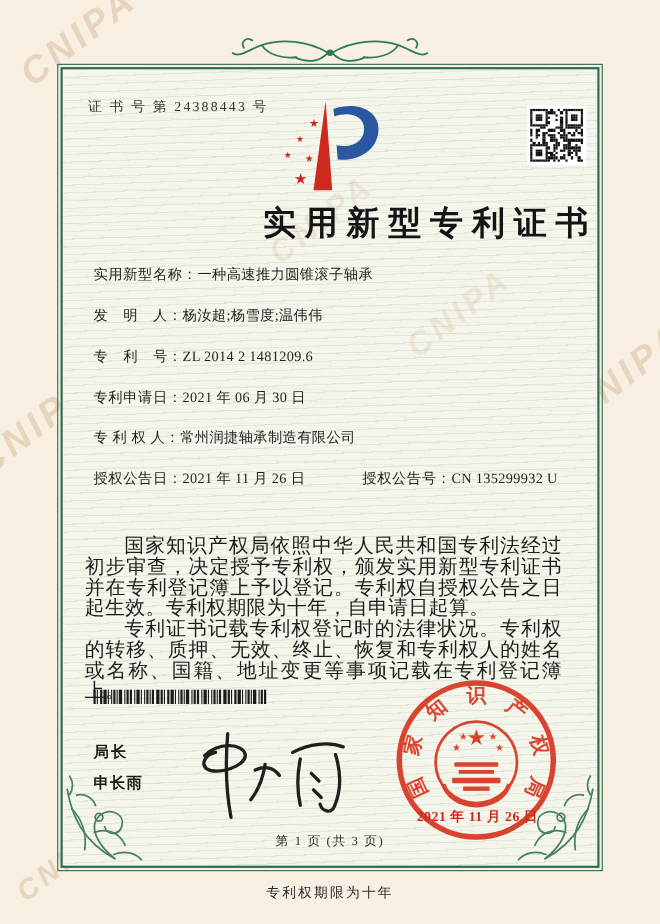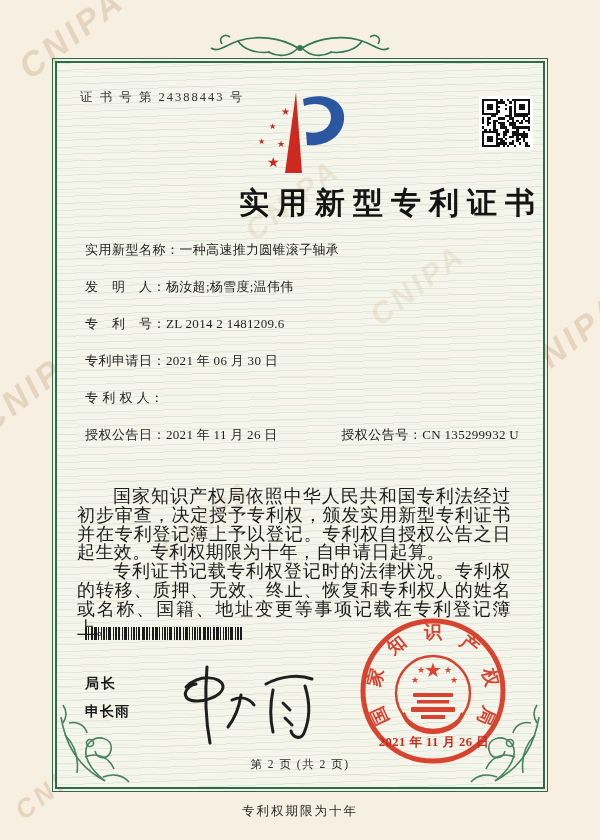--- a/index.html
+++ b/index.html
@@ -32,21 +32,21 @@
   
   .cert-no{left:23px;top:26px;font-size:12.5px;letter-spacing:2px;color:#333;z-index:3;}
   .logo{left:194px;top:26px;width:100px;height:90px;z-index:3;}
   .qr{left:422px;top:33px;width:54px;height:54px;background:#fff;padding:3px;box-sizing:border-box;z-index:3;}
   .qr-grid{width:100%;height:100%;display:grid;grid-template-columns:repeat(21,1fr);grid-template-rows:repeat(21,1fr);}
   .qr-grid div{background:transparent;}
   .qr-grid div.b{background:#111;}
   .title{left:0;top:120px;width:100%;text-align:right;font-size:30px;font-weight:700;
     letter-spacing:8px;color:#141414;z-index:3;}
   
-  .fields{left:28px;top:168px;right:24px;z-index:3;}
+  .fields{left:28px;top:168px;right:36px;z-index:3;}
   .field-row{height:37px;display:flex;align-items:center;font-size:13px;color:#1e1e1e;white-space:pre;}
   .field-row .lbl{letter-spacing:.5px;}
   .field-row .val{letter-spacing:.3px;}
   .pair1{width:232px;display:flex;}
   
   .body-text{left:20px;top:424px;width:434px;font-size:18px;line-height:18.8px;
     text-align:justify;color:#1c1c1c;z-index:3;}
   .body-text p{margin:0;text-indent:2em;letter-spacing:.4px;}
   
   .barcode{left:28px;top:564px;width:160px;height:13px;display:flex;align-items:stretch;z-index:3;}
@@ -553,21 +553,21 @@
       <div class="field-row">
         <span class="lbl">发　明　人：</span><span class="val">杨汝超;杨雪度;温伟伟</span>
       </div>
       <div class="field-row">
         <span class="lbl">专　利　号：</span><span class="val">ZL 2014 2 1481209.6</span>
       </div>
       <div class="field-row">
         <span class="lbl">专利申请日：</span><span class="val">2021 年 06 月 30 日</span>
       </div>
       <div class="field-row">
-        <span class="lbl">专 利 权 人：</span>
+        <span class="lbl">专 利 权 人：</span><span class="val">常州润捷轴承制造有限公司</span>
       </div>
       <div class="field-row">
         <span class="pair1">
           <span class="lbl">授权公告日：</span><span class="val">2021 年 11 月 26 日</span>
         </span>
         <span>
           <span class="lbl">授权公告号：</span><span class="val">CN 135299932 U</span>
         </span>
       </div>
     </div>
@@ -671,21 +671,21 @@
           <text x="93" y="68" font-size="9" stroke="none">★</text>
           <rect x="56" y="78" width="40" height="4" rx="1" stroke="none"></rect>
           <rect x="60" y="85" width="32" height="3.5" stroke="none"></rect>
           <rect x="54" y="92" width="44" height="5" rx="1" stroke="none"></rect>
           <rect x="64" y="100" width="24" height="4" stroke="none"></rect>
         </g>
       </svg>
     </div>
     <div class="abs seal-date">2021 年 11 月 26 日</div>
 
-    <div class="abs page-info">第 2 页 (共 2 页)</div>
+    <div class="abs page-info">第 1 页 (共 3 页)</div>
 
     <div class="corner left">
       <svg viewBox="0 0 100 104" width="100" height="104" fill="none" stroke="#35774f" stroke-width="1.6">
         <path d="M4,34 C8,58 18,82 48,98 C30,84 24,68 33,59 C42,51 56,56 54,67 C52,77 40,77 38,68"></path>
         <path d="M8,52 C18,62 22,74 20,90"></path>
         <path d="M28,74 C40,69 52,74 57,86"></path>
         <path d="M12,40 C20,38 28,42 30,50"></path>
         <circle cx="33" cy="60" r="3.5"></circle>
         <path d="M46,94 C56,90 66,92 72,99"></path>
         <path d="M6,22 C10,28 10,34 6,40"></path>

